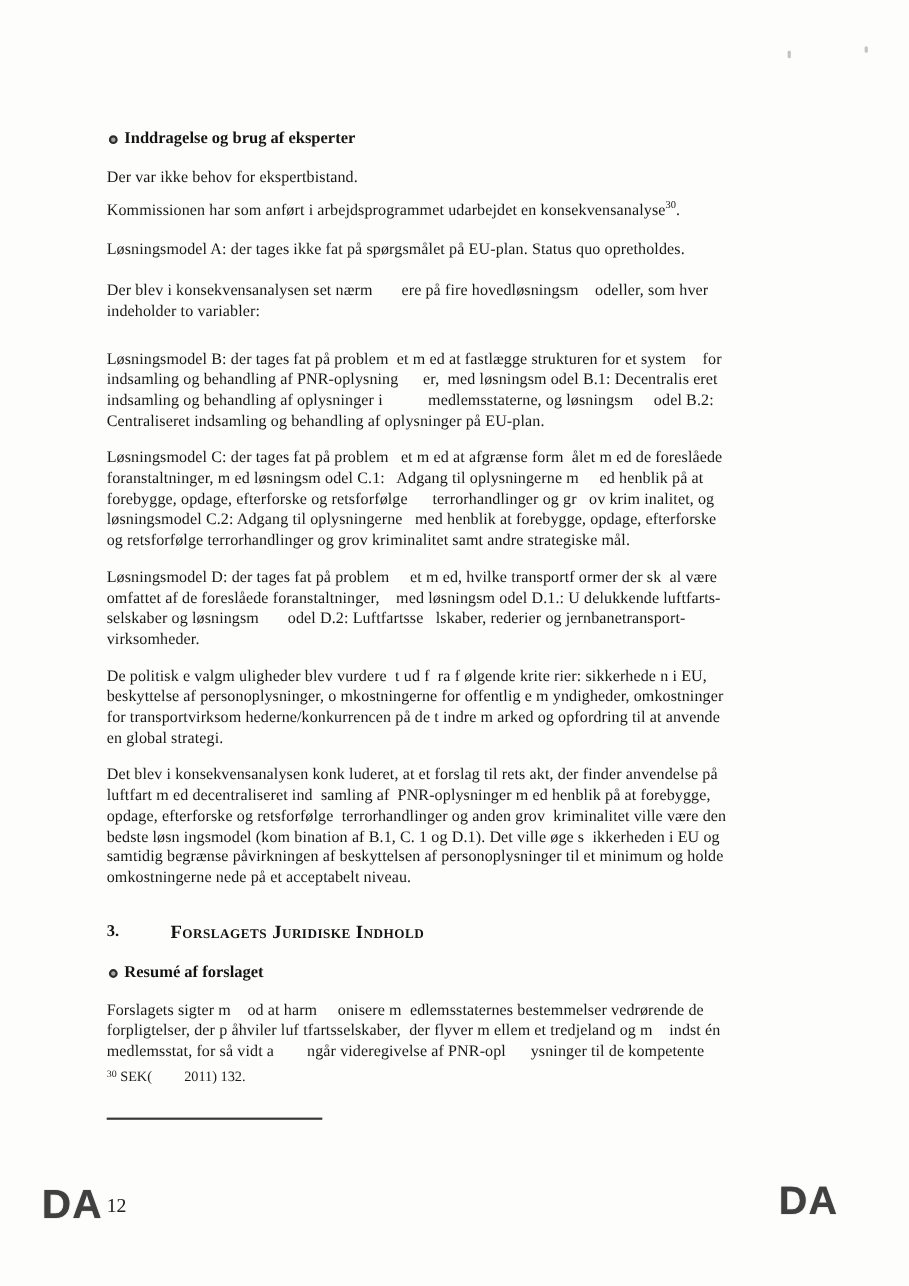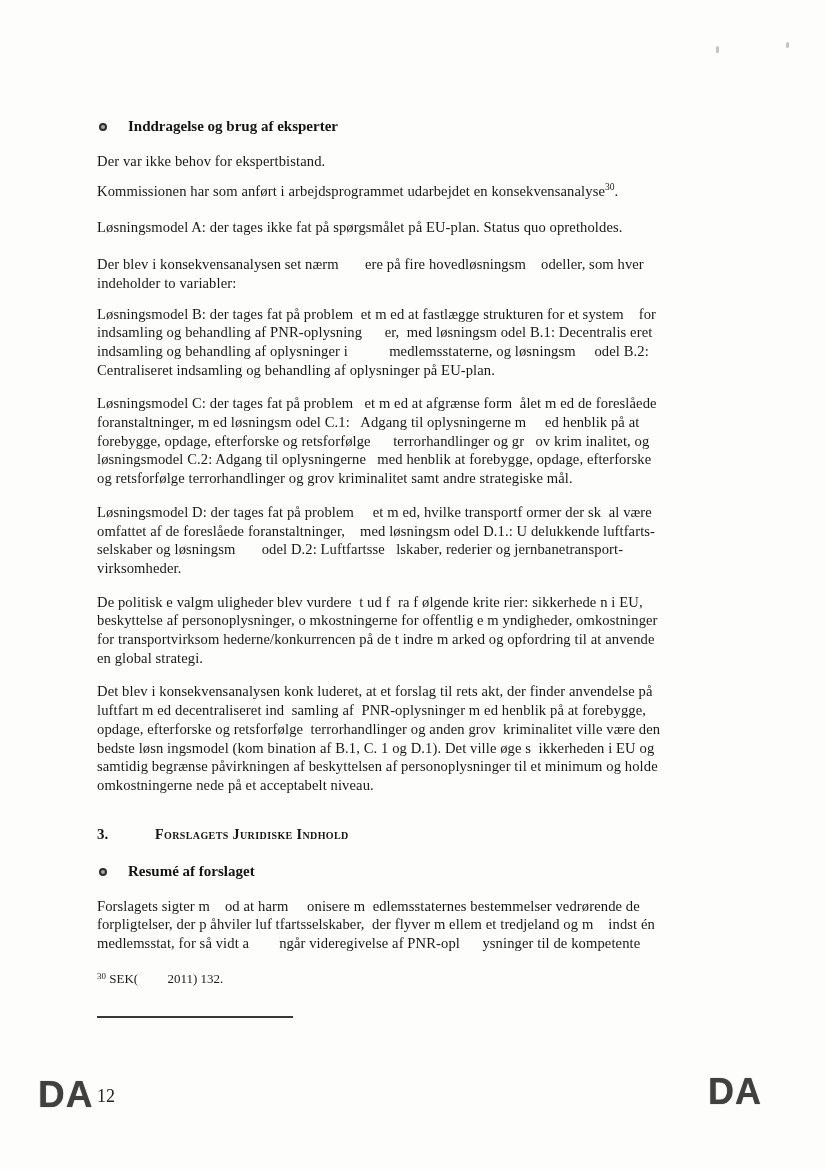--- a/index.html
+++ b/index.html
@@ -8,32 +8,32 @@
     font-family:"Liberation Serif",serif;color:#1a1a1a;
   }
   .page{position:relative;width:826px;height:1169px;}
   .content{position:absolute;left:97px;top:117px;width:648px;}
   .para{
     font-size:14.6px;line-height:18.7px;white-space:pre;color:#181818;
     letter-spacing:0.1px;
     font-family:Liberation Serif, serif;
   }
   .bullet-item{
-    display:flex;align-items:flex-start;gap:21px;
+    display:flex;align-items:flex-start;gap:6px;
     font-weight:bold;font-size:15px;line-height:19px;margin-left:2px;color:#141414;
   }
   .bullet{
     flex:0 0 auto;width:4px;height:4px;margin-top:6px;
     border:2.5px solid #2c2c2c;border-radius:50%;background:#a8a8a8;
   }
   .sec-heading{display:flex;line-height:19px;color:#141414;}
   .sec-num{width:58px;font-weight:bold;font-size:15px;}
-  .sec-title{font-weight:bold;font-variant:small-caps;font-size:14px;letter-spacing:0.4px;}
+  .sec-title{font-weight:bold;font-variant:small-caps;font-size:17px;letter-spacing:0.4px;}
   sup.ref{font-size:9.5px;line-height:0;vertical-align:6px;letter-spacing:0;}
-  .mt11{margin-top:11px}.mt14{margin-top:12px}.mt15{margin-top:15px}
+  .mt11{margin-top:11px}.mt14{margin-top:25px}.mt15{margin-top:15px}
   .mt16{margin-top:16px}.mt18{margin-top:18px}.mt30{margin-top:30px}
   .footnote-rule{
     position:absolute;left:97px;top:1016px;width:196px;height:2px;background:#383838;
   }
   .footnote{
     position:absolute;left:97px;top:968px;font-size:13px;line-height:17px;
     white-space:pre;color:#1c1c1c;
   }
   .footnote sup{font-size:9px;vertical-align:4px;}
   .footer-lang{

